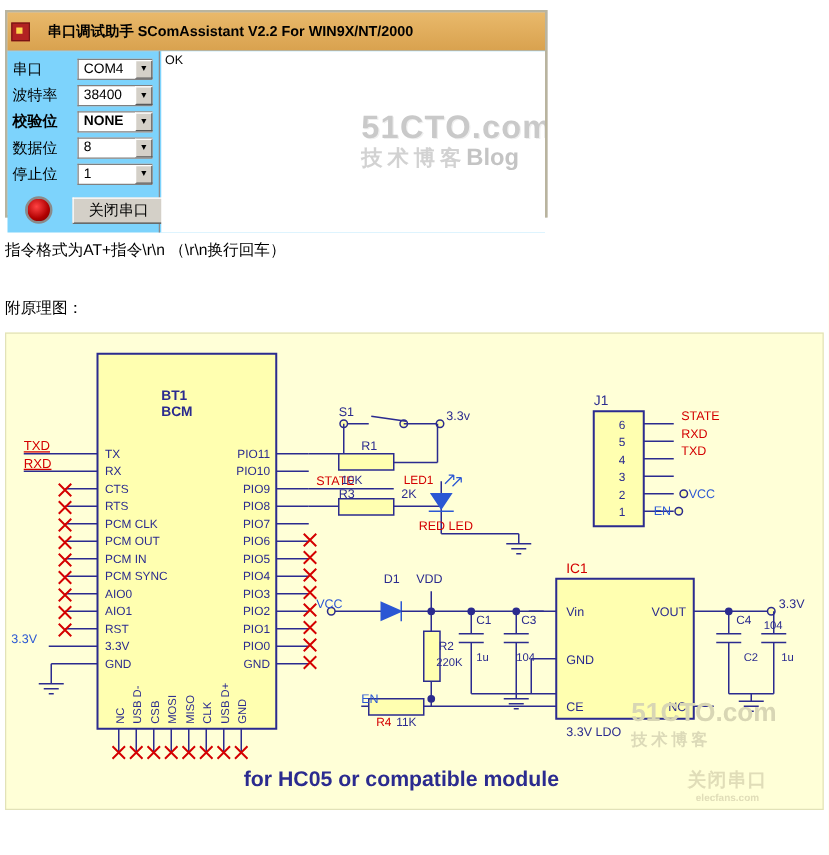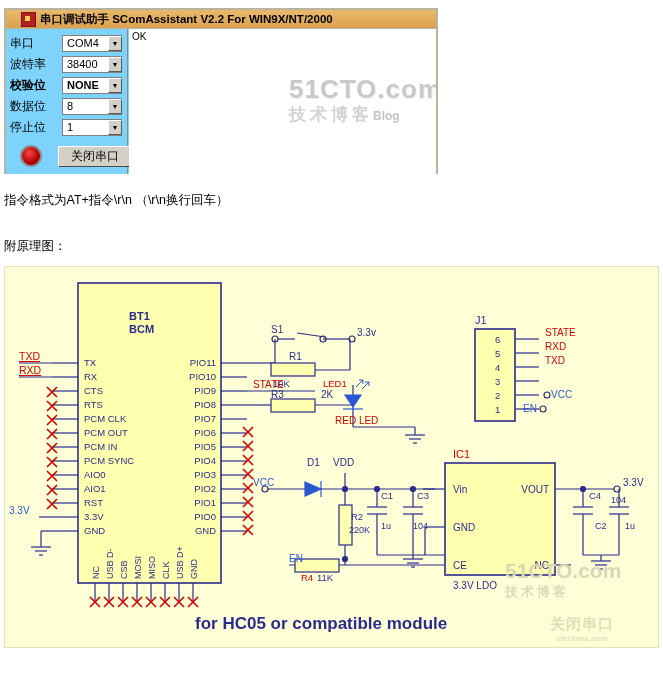--- a/index.html
+++ b/index.html
@@ -14,27 +14,28 @@
   }
 
   
   .app-window{
     position:absolute;left:4px;top:8px;width:434px;height:166px;
     background:#d4d0c8;
     border:2px solid #b9b49f;
     box-sizing:border-box;
   }
   .title-bar{
-    height:19px;
+    height:31px;
     background:#e8b96b;
     background:linear-gradient(to bottom,#e9b96b,#d9a24f);
     display:flex;align-items:center;
-    padding-left:15px;
+    padding-left:3px;
     box-sizing:border-box;
     border-bottom:1px solid #b9b49f;
+    gap:10px;
   }
   .title-icon{
     width:13px;height:13px;margin-right:4px;
     background:#b22222;
     border:1px solid #7a1414;
     position:relative;
     flex:0 0 auto;
   }
   .title-icon:after{
     content:"";position:absolute;left:3px;top:3px;width:5px;height:5px;
@@ -112,21 +113,21 @@
     user-select:none;
   }
   .wm-line1{
     font-size:26px;font-weight:bold;color:#c9c9c9;letter-spacing:1px;
     text-shadow:1px 1px 0 #efefef;
   }
   .wm-line2{
     font-size:17px;font-weight:bold;color:#d2d2d2;letter-spacing:4px;margin-top:-2px;
   }
   .wm-line2 .blog{
-    font-size:12px;letter-spacing:0;color:#c4c4c4;text-align:center;
+    font-size:19px;letter-spacing:0;color:#c4c4c4;text-align:center;
   }
 
   
   .para{
     position:absolute;left:4px;font-size:12.5px;color:#000;
   }
   #para-format{top:192px;}
   #para-schematic{top:238px;}
   #para-footer{top:626px;}
 

